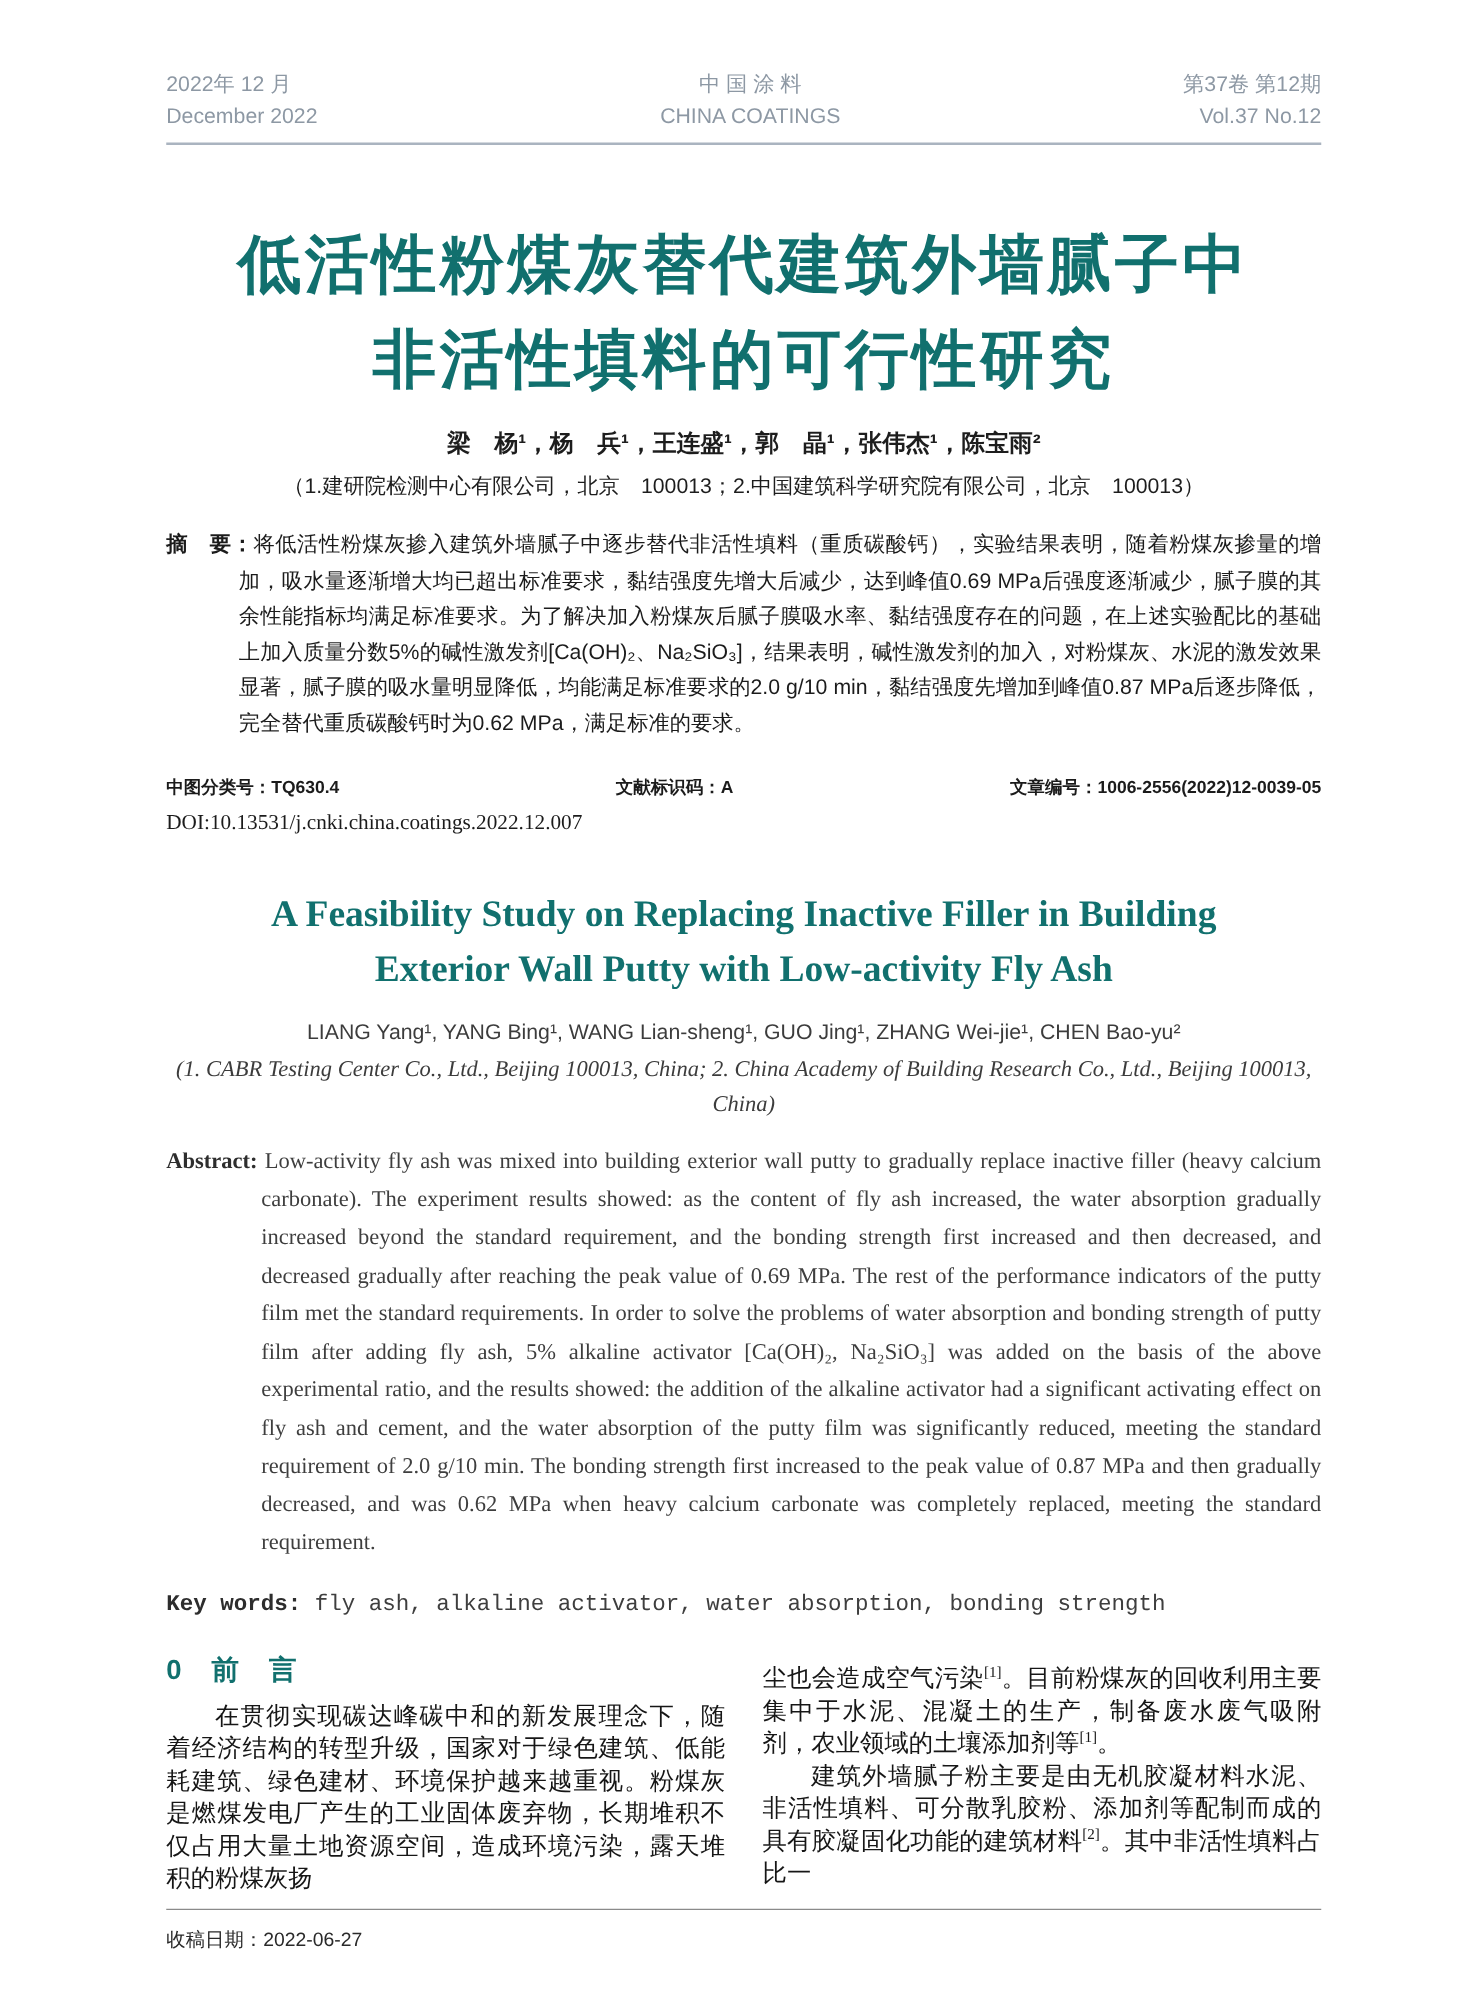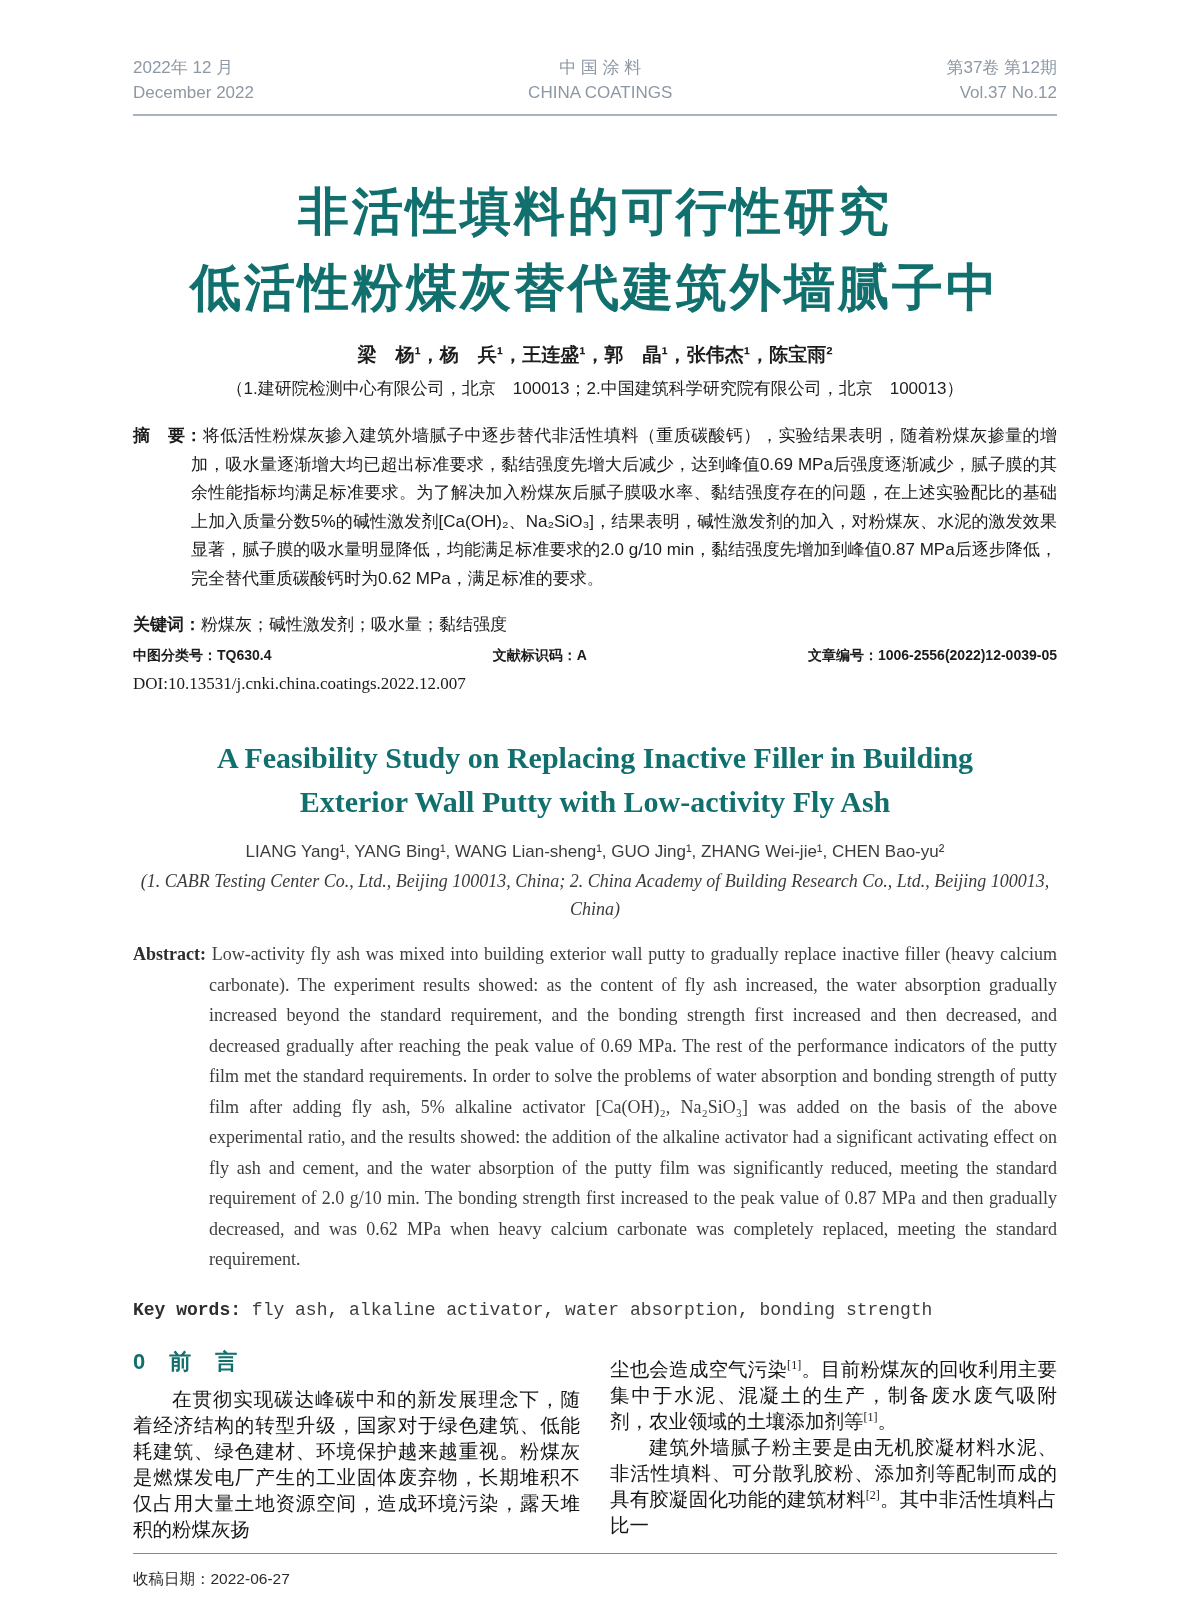--- a/index.html
+++ b/index.html
@@ -77,30 +77,29 @@
       <div>中 国 涂 料</div>
       <div>CHINA COATINGS</div>
     </div>
     <div class="jh-col jh-right">
       <div>第37卷 第12期</div>
       <div>Vol.37  No.12</div>
     </div>
   </div>
 
   <div class="title-cn">
+    <div>低活性粉煤灰替代建筑外墙腻子中</div>
     <div>非活性填料的可行性研究</div>
-    <div>低活性粉煤灰替代建筑外墙腻子中</div>
   </div>
 
   <div class="authors-cn">梁　杨¹，杨　兵¹，王连盛¹，郭　晶¹，张伟杰¹，陈宝雨²</div>
   <div class="affil-cn">（1.建研院检测中心有限公司，北京　100013；2.中国建筑科学研究院有限公司，北京　100013）</div>
 
   <p class="abstract-cn"><span class="label">摘　要：</span><span>将低活性粉煤灰掺入建筑外墙腻子中逐步替代非活性填料（重质碳酸钙），实验结果表明，随着粉煤灰掺量的增加，吸水量逐渐增大均已超出标准要求，黏结强度先增大后减少，达到峰值0.69 MPa后强度逐渐减少，腻子膜的其余性能指标均满足标准要求。为了解决加入粉煤灰后腻子膜吸水率、黏结强度存在的问题，在上述实验配比的基础上加入质量分数5%的碱性激发剂[Ca(OH)₂、Na₂SiO₃]，结果表明，碱性激发剂的加入，对粉煤灰、水泥的激发效果显著，腻子膜的吸水量明显降低，均能满足标准要求的2.0 g/10 min，黏结强度先增加到峰值0.87 MPa后逐步降低，完全替代重质碳酸钙时为0.62 MPa，满足标准的要求。</span></p>
 
-  <div class="keywords-cn"><span class="label">关键词：</span><span>粉煤灰；碱性激发剂；吸水量；黏结强度</span></div>
 
   <div class="meta-row">
     <span>中图分类号：TQ630.4</span>
     <span>文献标识码：A</span>
     <span>文章编号：1006-2556(2022)12-0039-05</span>
   </div>
   <div class="doi-line">DOI:10.13531/j.cnki.china.coatings.2022.12.007</div>
 
   <div class="title-en">
     <div>A Feasibility Study on Replacing Inactive Filler in Building</div>

